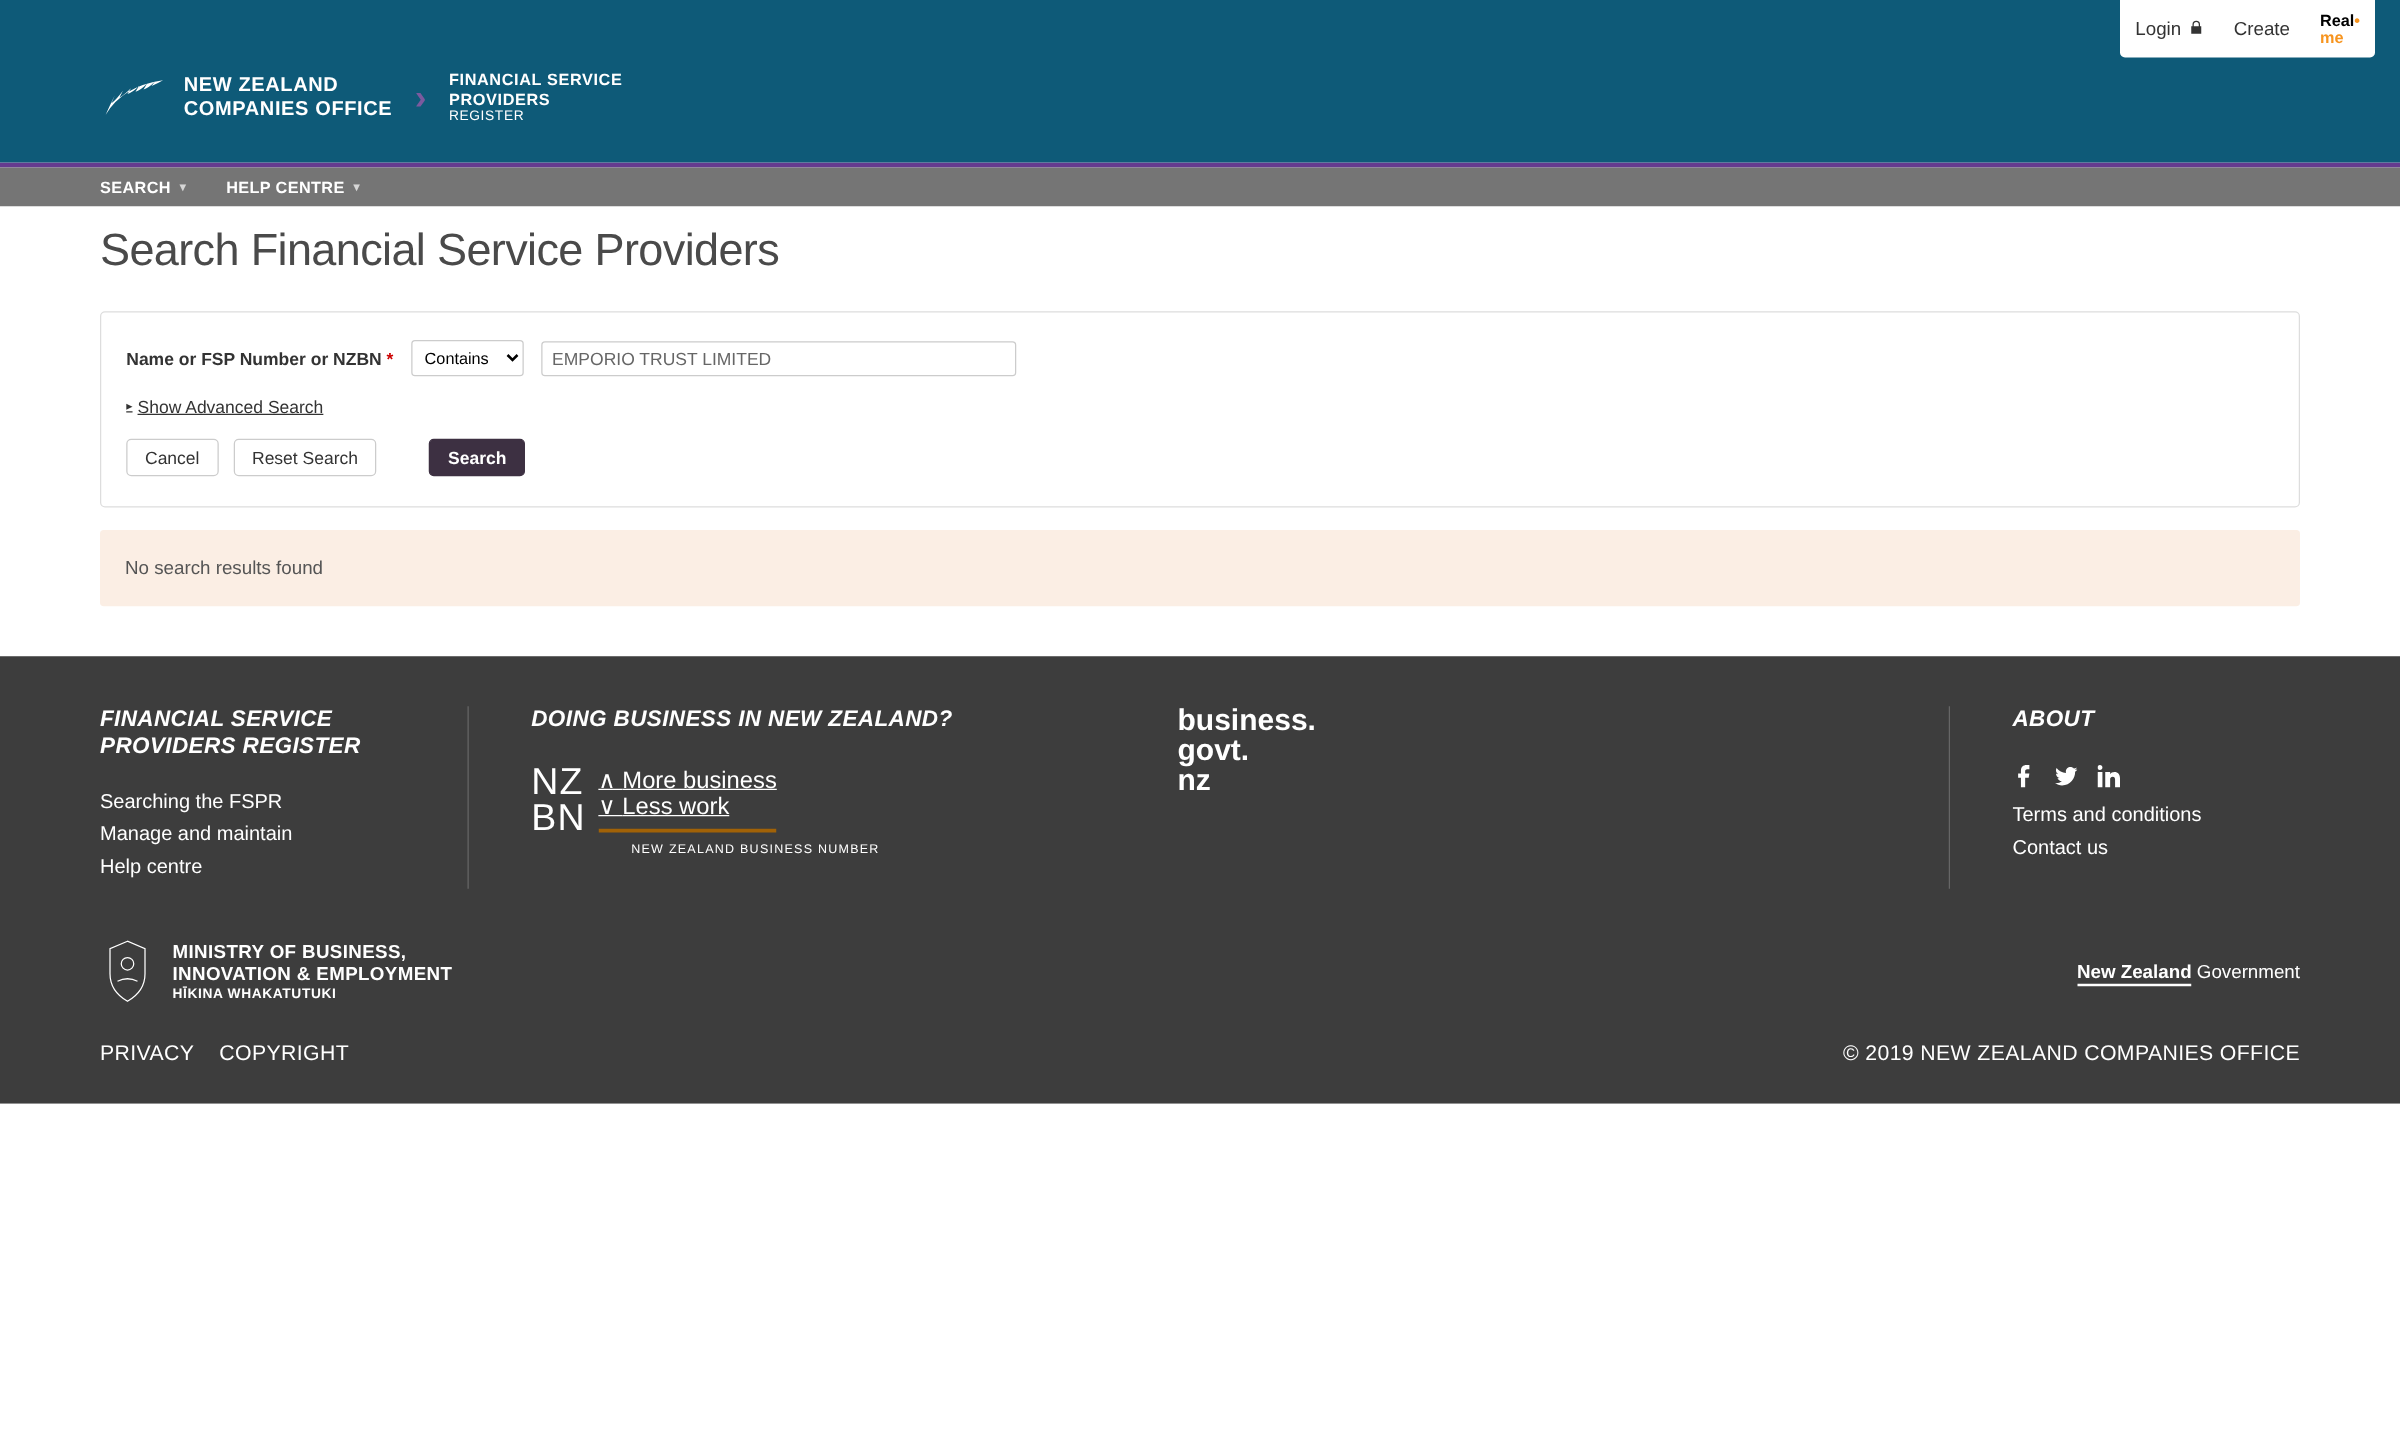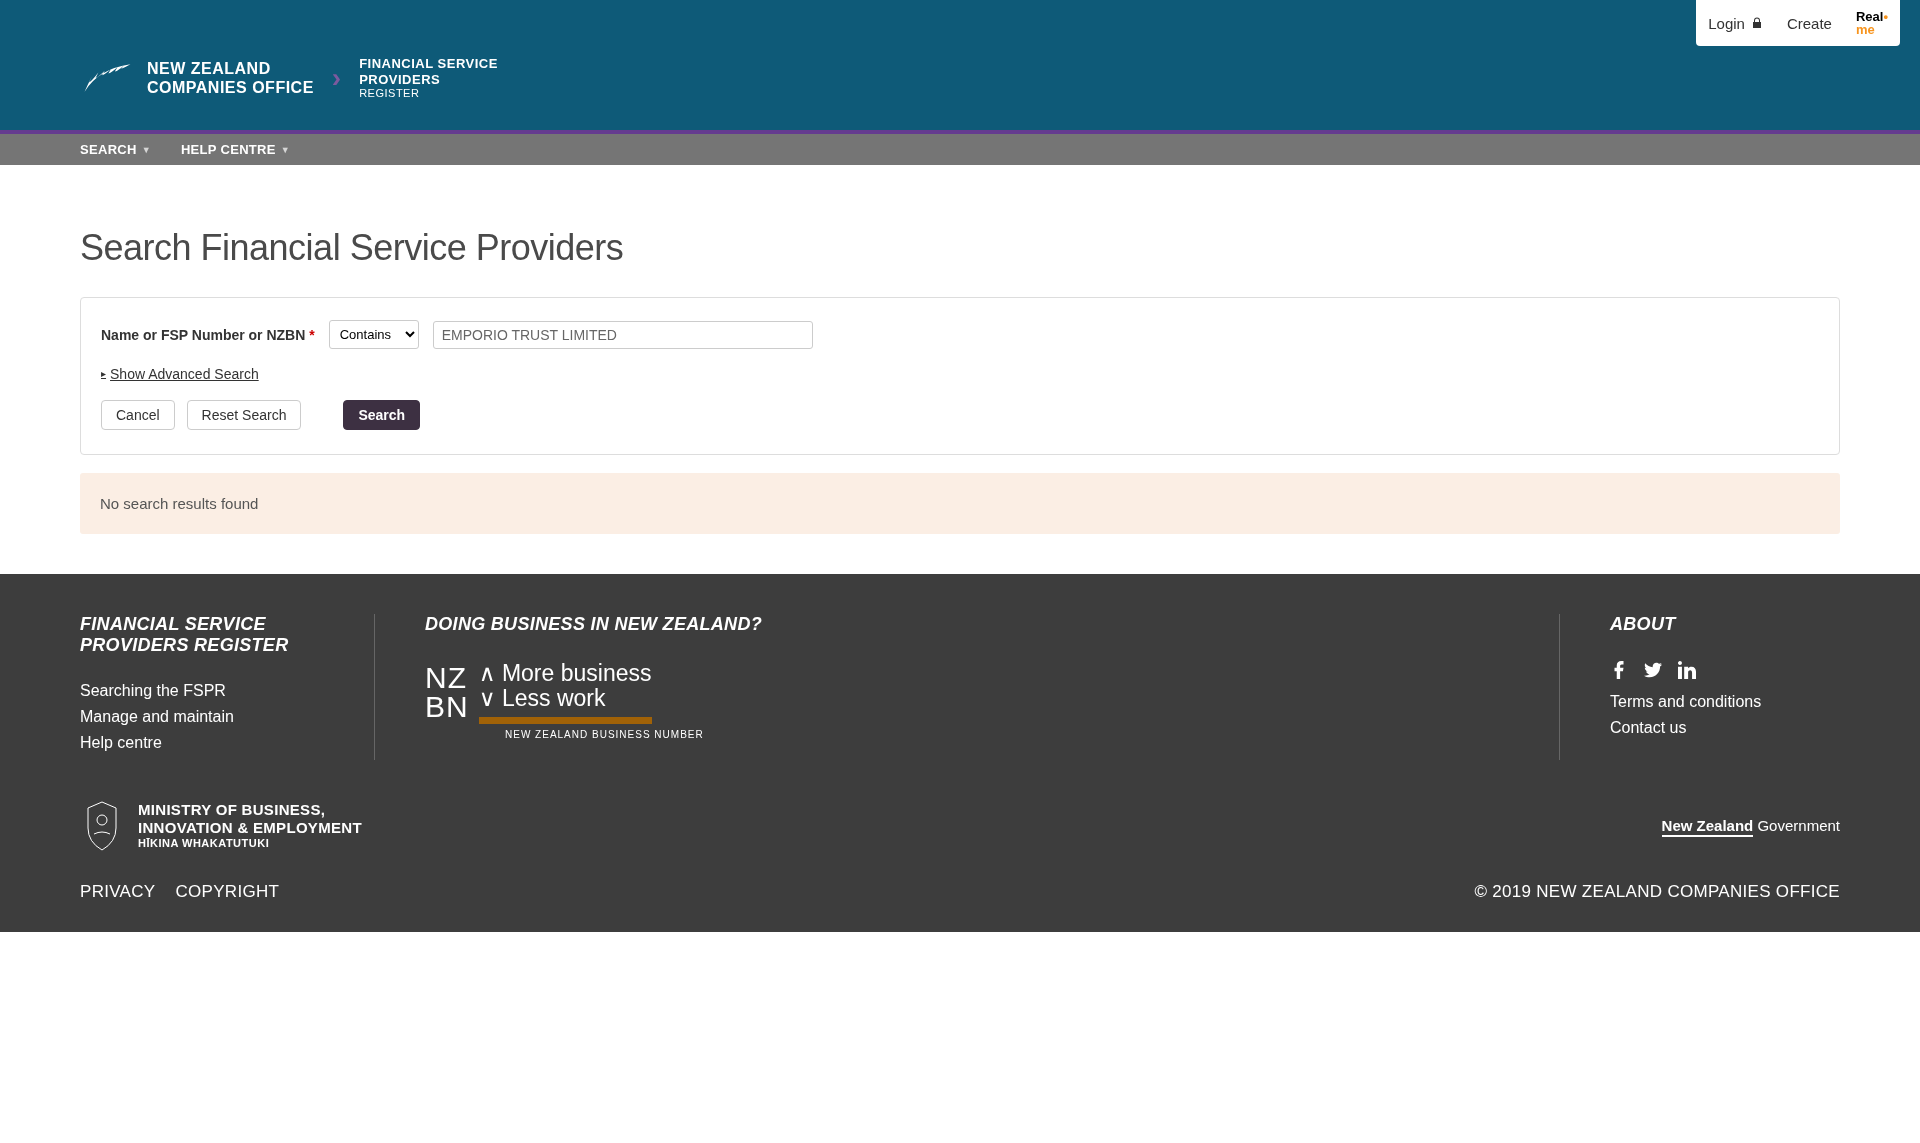--- a/index.html
+++ b/index.html
@@ -22,21 +22,21 @@
 .fspr-text { color: #fff; font-size: 13px; font-weight: bold; line-height: 1.2; letter-spacing: 0.5px; }
 .fspr-text .reg { font-weight: normal; font-size: 11px; }
 
 .purple-bar { height: 4px; background: #653b8f; }
 
 .nav-bar { background: #757575; padding: 0 80px; }
 .nav-list { display: flex; list-style: none; gap: 30px; }
 .nav-item { color: #fff; font-size: 13px; font-weight: bold; padding: 8px 0; cursor: pointer; display: flex; align-items: center; gap: 5px; letter-spacing: 0.3px; }
 .nav-caret { font-size: 9px; opacity: 0.7; }
 
-.content { padding: 30px 80px 40px; margin-top: 32px; }
+.content { padding: 14px 80px 40px; }
 .page-title { font-size: 36px; color: #4a4a4a; font-weight: normal; margin-bottom: 28px; letter-spacing: -0.5px; }
 
 .search-box { border: 1px solid #ddd; border-radius: 4px; padding: 22px 20px 24px; }
 .search-row { display: flex; align-items: center; gap: 14px; margin-bottom: 14px; }
 .search-label { font-weight: bold; font-size: 14px; color: #333; min-width: 200px; }
 .required { color: #c00; }
 .search-select { border: 1px solid #ccc; border-radius: 3px; padding: 5px 6px; font-size: 13px; width: 90px; background: #fff; }
 .search-input { border: 1px solid #ccc; border-radius: 3px; padding: 5px 8px; font-size: 14px; width: 380px; color: #666; }
 
 .adv-link { font-size: 14px; color: #333; text-decoration: underline; cursor: pointer; display: inline-flex; align-items: center; gap: 4px; margin-bottom: 18px; }
@@ -55,21 +55,21 @@
 .footer-col.col2 { padding-left: 50px; flex: 1; border-right: 1px solid #666; display: flex; gap: 180px; }
 .footer-col.col3 { padding-left: 50px; width: 280px; }
 .footer-heading { font-size: 18px; font-weight: bold; margin-bottom: 26px; letter-spacing: 0.3px; font-style: italic; }
 .footer-link { display: block; color: #fff; text-decoration: none; font-size: 16px; margin-bottom: 8px; cursor: pointer; }
 .social-row { display: flex; gap: 16px; margin-bottom: 14px; }
 .social-icon { width: 18px; height: 18px; cursor: pointer; }
 
 .nzbn-block { color: #fff; }
 .nzbn-main { display: flex; align-items: center; gap: 10px; }
 .nzbn-letters { font-size: 30px; font-weight: 300; letter-spacing: 1px; line-height: 0.95; }
-.nzbn-tag { font-size: 23px; line-height: 1.1; border-bottom: 7px solid #a16207; padding-bottom: 6px; }
+.nzbn-tag { font-size: 19px; line-height: 1.1; border-bottom: 3px solid #a16207; padding-bottom: 6px; text-decoration: underline; }
 .nzbn-sub { font-size: 10px; letter-spacing: 1px; margin-top: 5px; margin-left: 80px; }
 
 .bgn-block { font-size: 24px; font-weight: bold; line-height: 1; }
 
 .footer-mid { display: flex; justify-content: space-between; align-items: center; margin-bottom: 30px; }
 .mbie-block { display: flex; align-items: center; gap: 14px; }
 .mbie-crest { width: 44px; height: 52px; }
 .mbie-text { font-size: 15px; font-weight: bold; line-height: 1.2; letter-spacing: 0.3px; }
 .mbie-text .sub { font-weight: bold; font-size: 11px; letter-spacing: 0.5px; }
 .nzgovt { font-size: 15px; }
@@ -179,20 +179,25 @@
           <div class="nzbn-main">
             <div class="nzbn-letters">NZ<br>BN</div>
             <div class="nzbn-tag">
               <div>∧ <span>More business</span></div>
               <div>∨ <span>Less work</span></div>
             </div>
           </div>
           <div class="nzbn-sub">NEW ZEALAND BUSINESS NUMBER</div>
         </div>
       </div>
+      <div class="bgn-block">
+        <div>business.</div>
+        <div>govt.</div>
+        <div>nz</div>
+      </div>
     </div>
     <div class="footer-col col3">
       <div class="footer-heading">ABOUT</div>
       <div class="social-row">
         <svg class="social-icon" viewBox="0 0 16 16">
             <path fill="#fff" d="M9 16V9h2.5l.5-3H9V4.5c0-.8.3-1.5 1.5-1.5H12V0h-2C7.5 0 6 1.5 6 4v2H4v3h2v7h3z"></path>
           </svg>
         <svg class="social-icon" viewBox="0 0 16 16">
             <path fill="#fff" d="M16 3c-.6.3-1.2.4-1.9.5.7-.4 1.2-1 1.4-1.8-.6.4-1.3.6-2.1.8-.6-.6-1.5-1-2.4-1-1.8 0-3.3 1.5-3.3 3.3 0 .3 0 .5.1.8C5.2 5.4 2.7 4.1 1.1 2.1.8 2.6.7 3.2.7 3.8c0 1.1.6 2.1 1.5 2.7-.5 0-1-.2-1.5-.4 0 1.6 1.1 2.9 2.6 3.2-.3.1-.6.1-.9.1l-.6-.1c.4 1.3 1.6 2.3 3.1 2.3-1.1.9-2.5 1.4-4.1 1.4H0c1.5.9 3.2 1.5 5 1.5 6 0 9.3-5 9.3-9.3v-.4c.7-.5 1.2-1 1.7-1.8z"></path>
           </svg>

